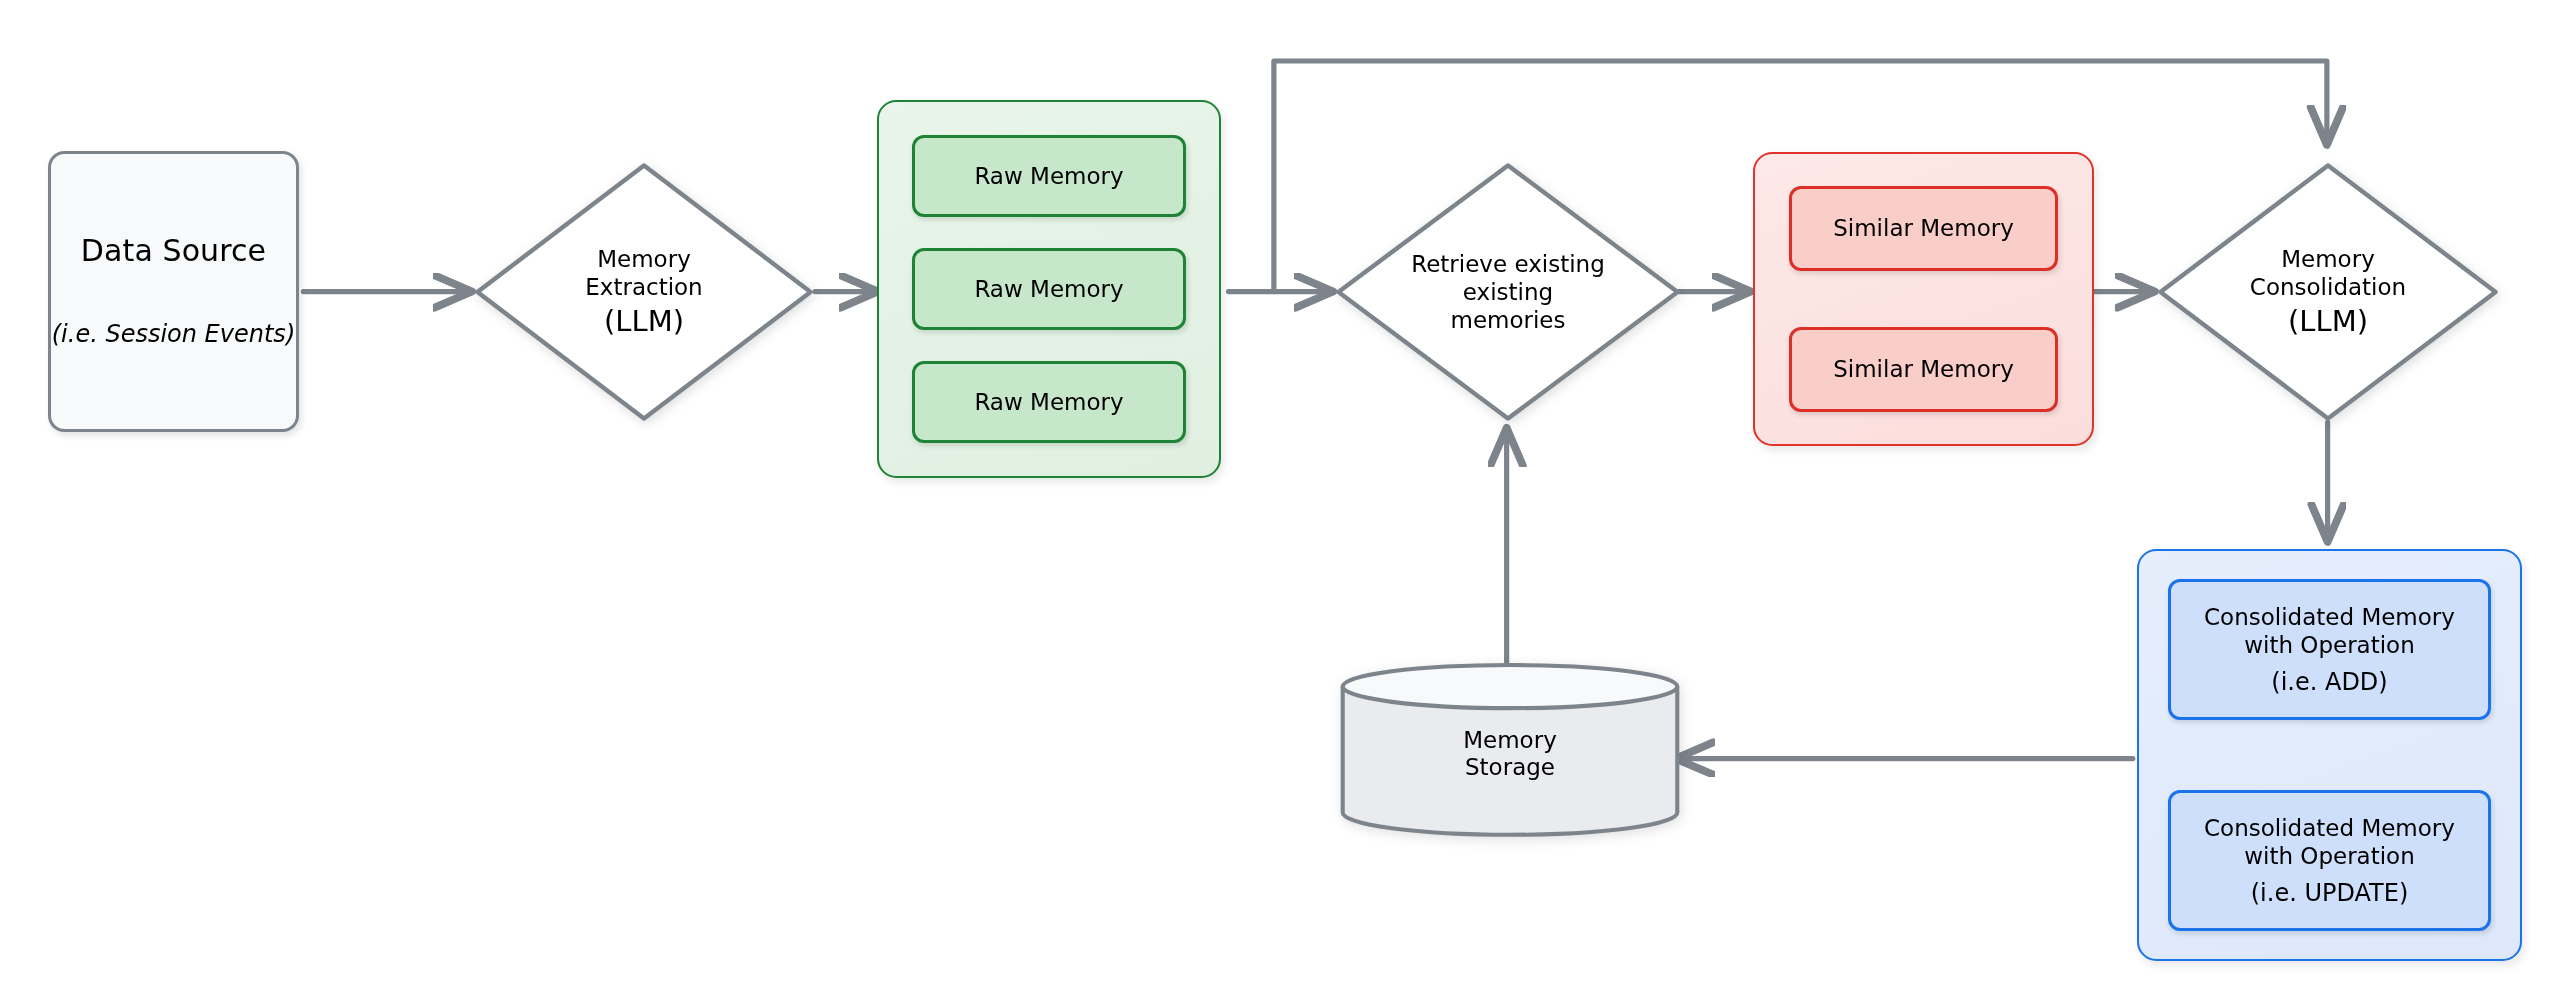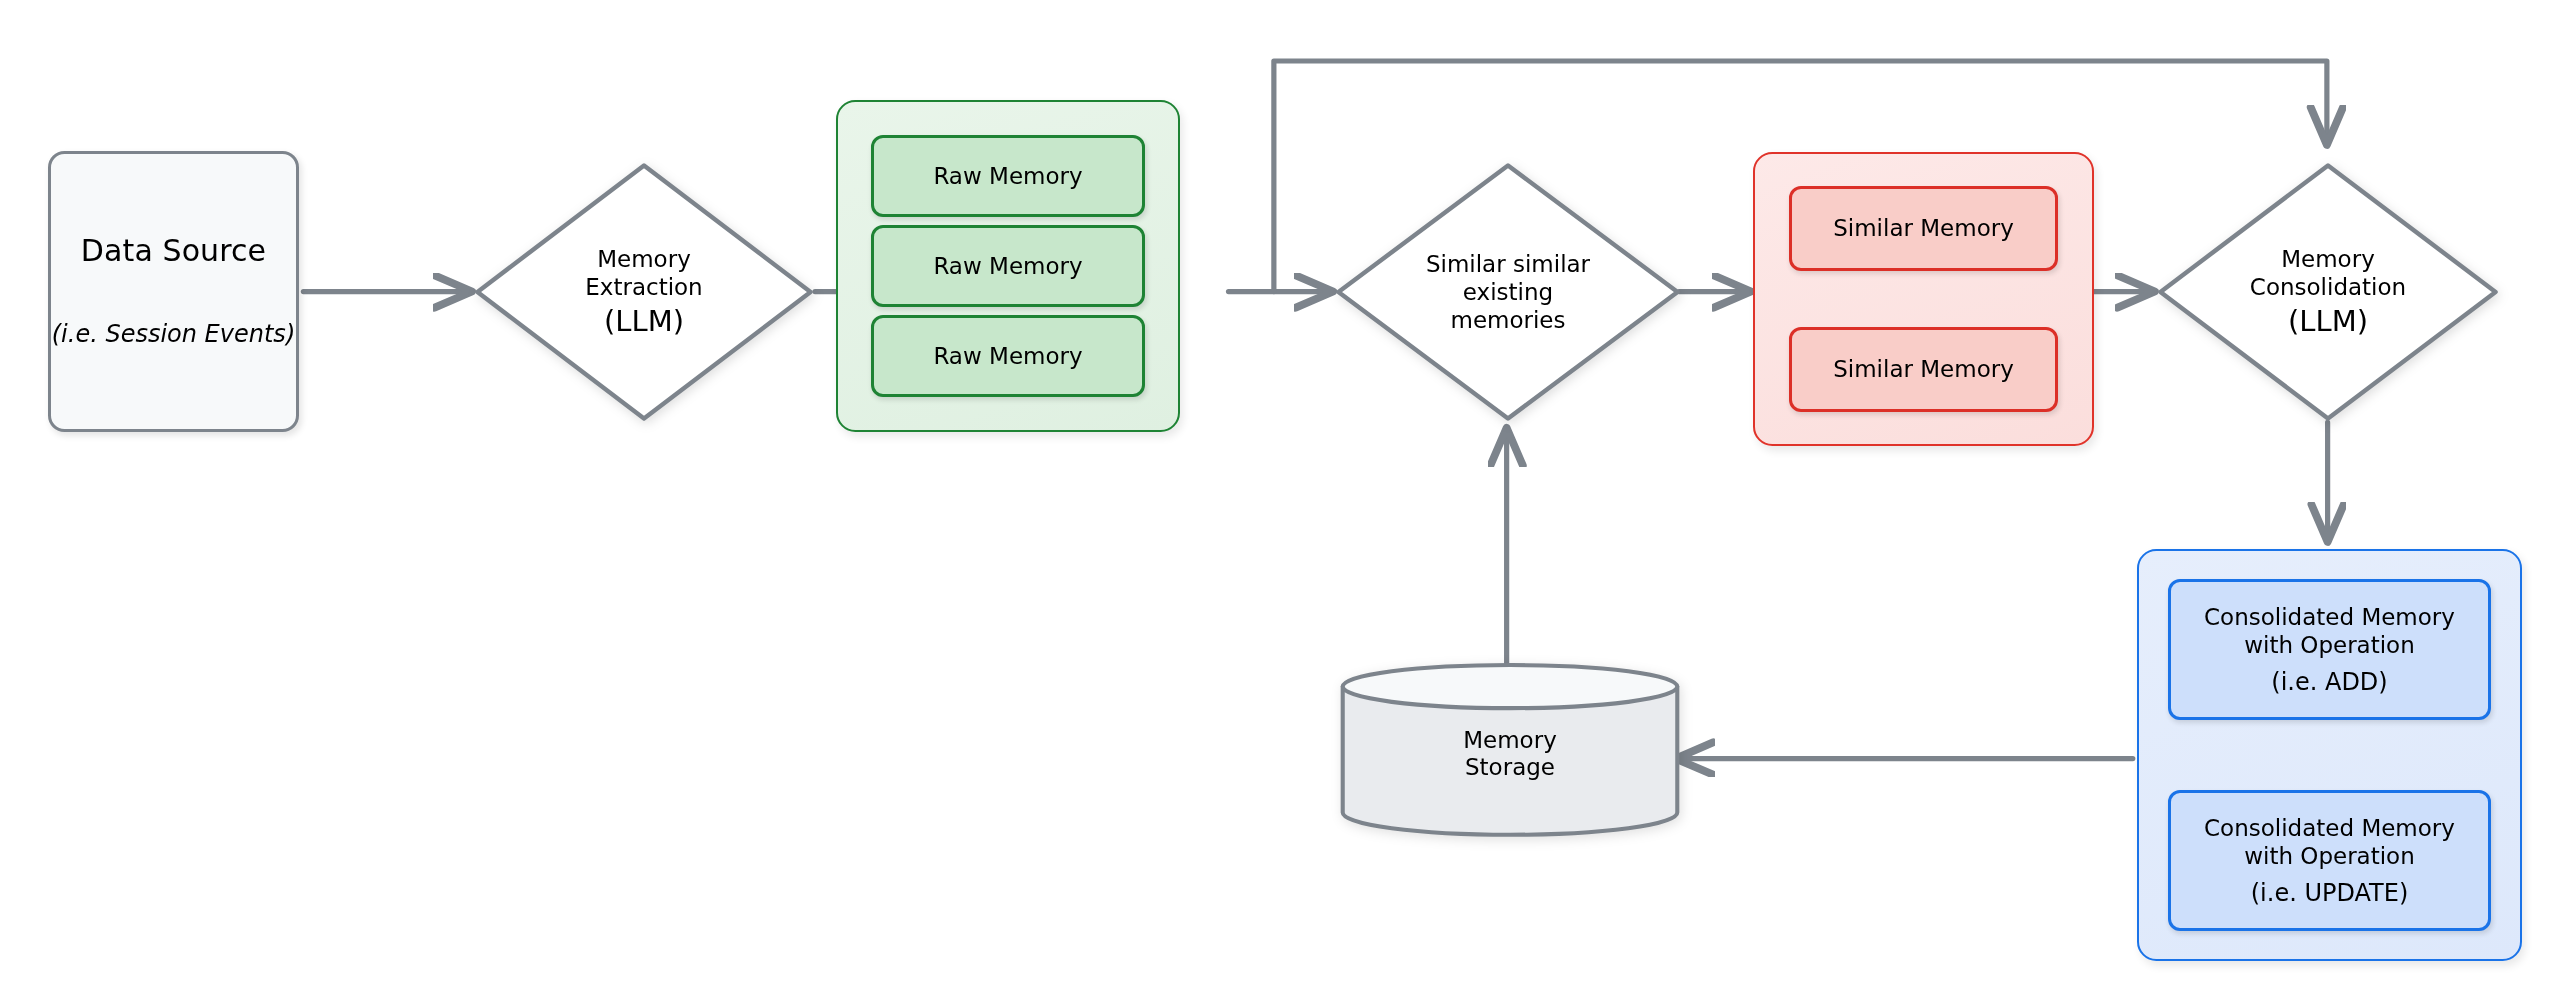--- a/index.html
+++ b/index.html
@@ -220,37 +220,37 @@
 
   <div class="node diamond-node" style="left:473px; top:161px; width:342px; height:262px;">
     <svg class="shape" viewBox="0 0 460 352" preserveAspectRatio="none">
       <path d="M230,6 L454,176 L230,346 L6,176 Z" fill="#ffffff" stroke="#7d848c" stroke-width="6" stroke-linejoin="round"></path>
     </svg>
     <div class="diamond-label">Memory</div>
     <div class="diamond-label">Extraction</div>
     <div class="diamond-sub">(LLM)</div>
   </div>
 
-  <div class="group green" style="left:836px; top:100px; width:344px; height:332px; padding:33px 35px;">
+  <div class="group green" style="left:877px; top:100px; width:344px; height:378px; padding:33px 35px;">
     <div class="chip green" style="width:274px; height:82px;">
       <div class="chip-main">Raw Memory</div>
     </div>
     <div class="chip green" style="width:274px; height:82px;">
       <div class="chip-main">Raw Memory</div>
     </div>
     <div class="chip green" style="width:274px; height:82px;">
       <div class="chip-main">Raw Memory</div>
     </div>
   </div>
 
   <div class="node diamond-node" style="left:1334px; top:161px; width:348px; height:262px;">
     <svg class="shape" viewBox="0 0 468 352" preserveAspectRatio="none">
       <path d="M234,6 L462,176 L234,346 L6,176 Z" fill="#ffffff" stroke="#7d848c" stroke-width="6" stroke-linejoin="round"></path>
     </svg>
-    <div class="diamond-label">Similar similar</div>
+    <div class="diamond-label">Retrieve existing</div>
     <div class="diamond-label">existing</div>
     <div class="diamond-label">memories</div>
   </div>
 
   <div class="group red" style="left:1753px; top:152px; width:341px; height:294px; padding:32px 36px;">
     <div class="chip red" style="width:269px; height:85px;">
       <div class="chip-main">Similar Memory</div>
     </div>
     <div class="chip red" style="width:269px; height:85px;">
       <div class="chip-main">Similar Memory</div>

